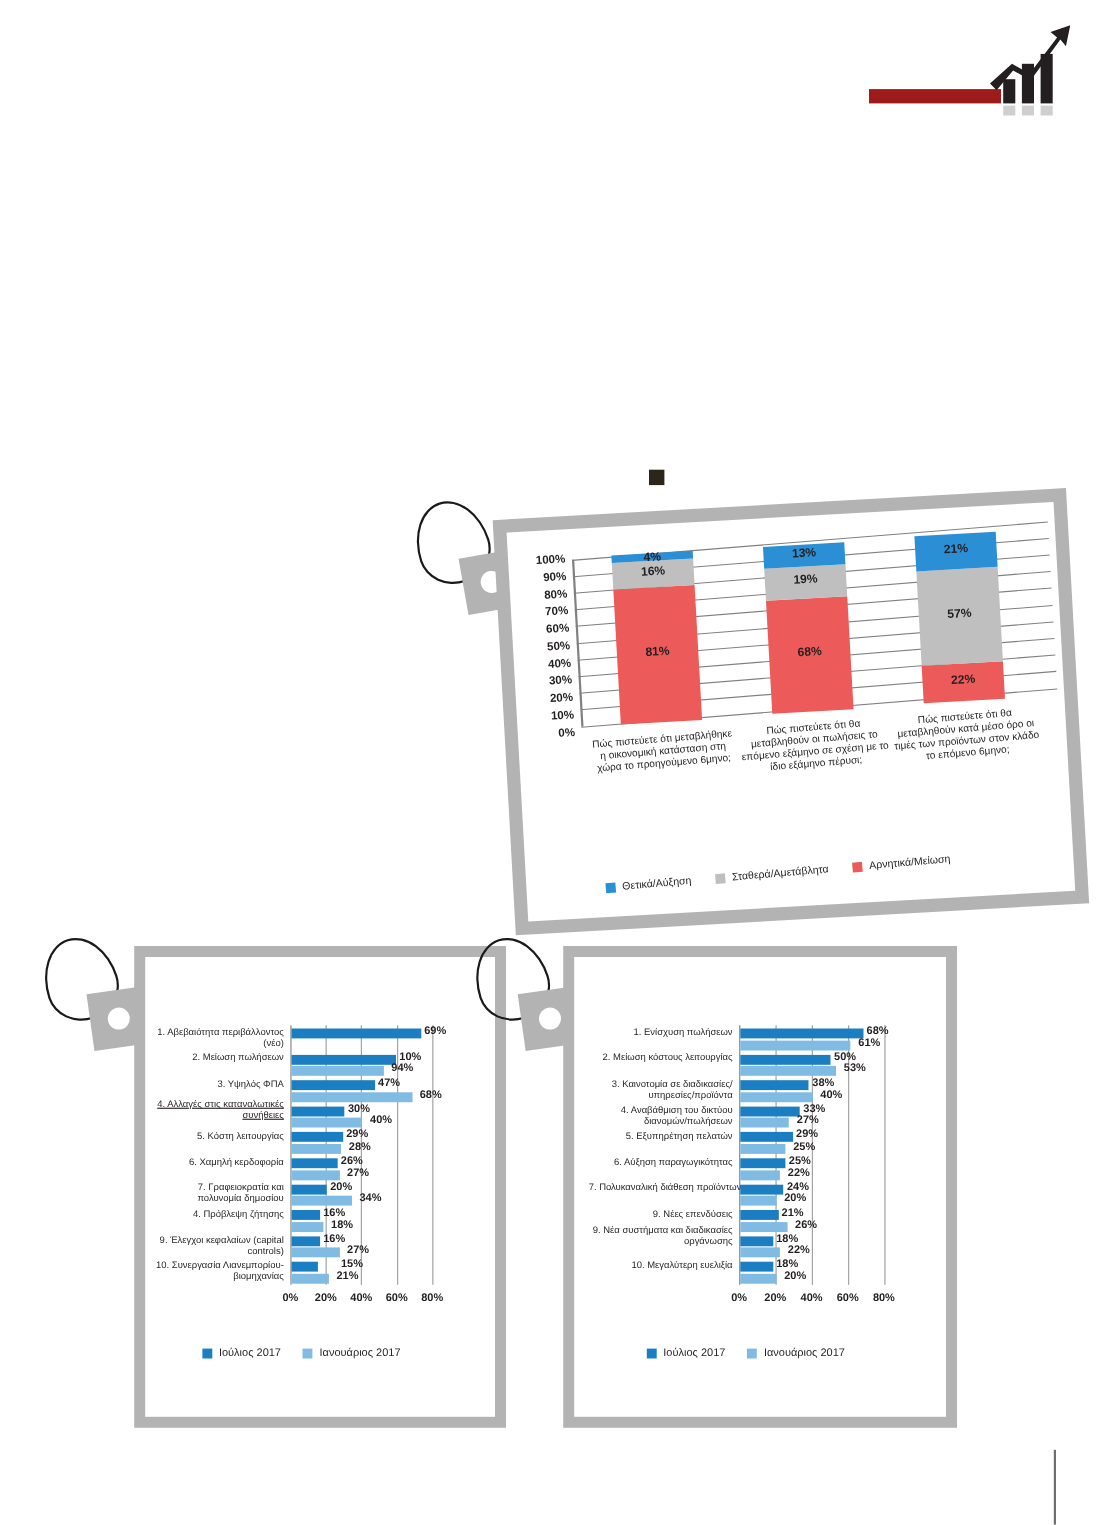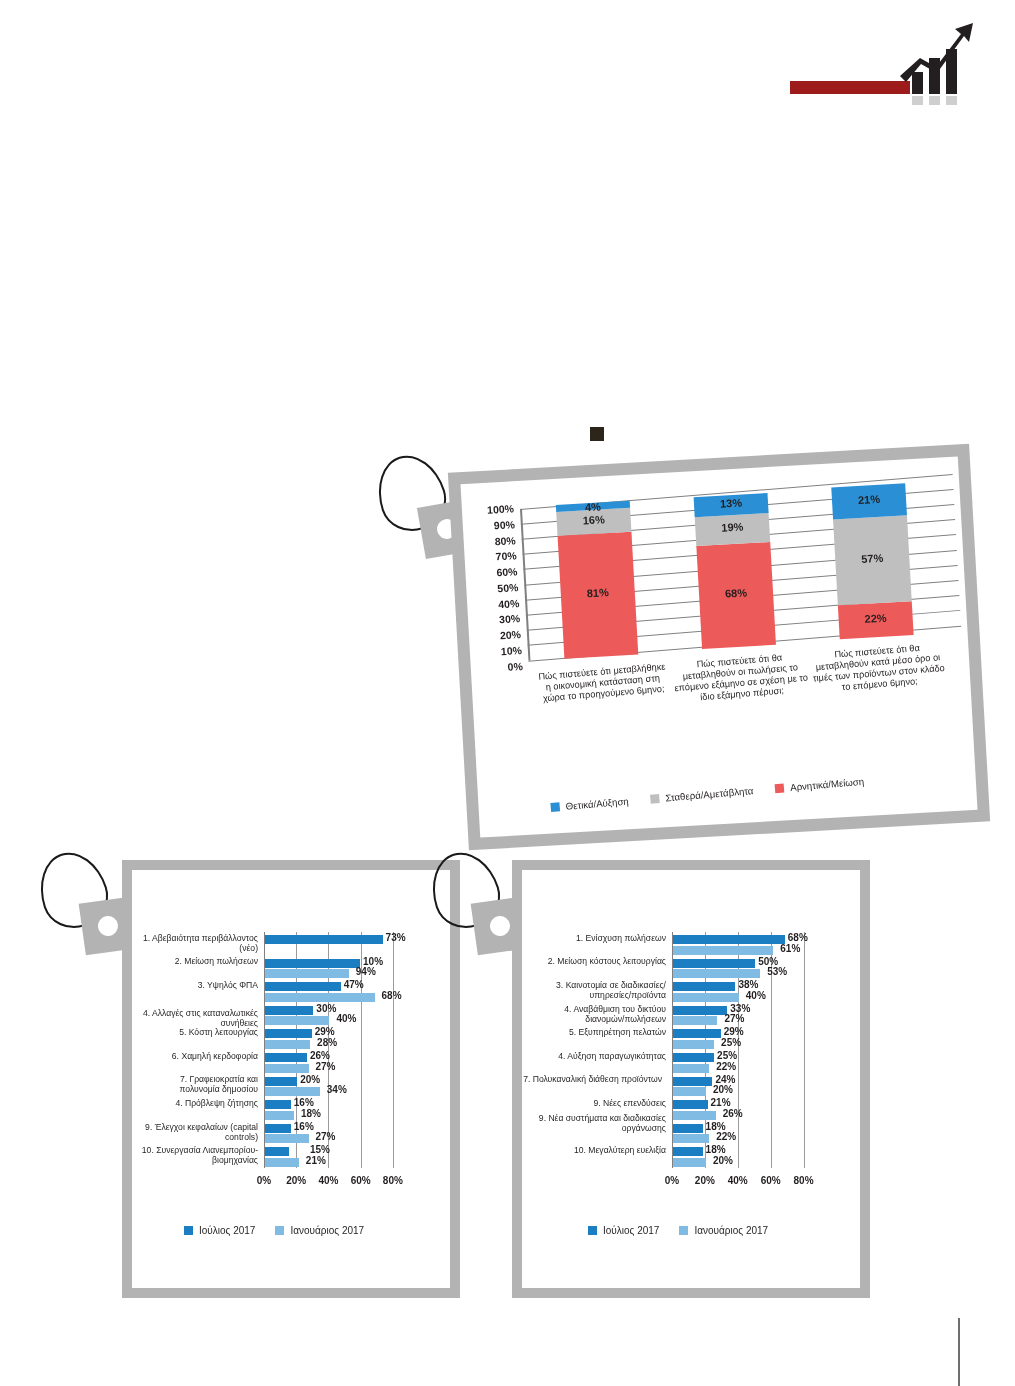--- a/index.html
+++ b/index.html
@@ -153,32 +153,32 @@
         <div class="vline" style="left: 164.222px; top: 62px; width: 1px; height: 236px; background: rgb(155, 155, 155);"></div>
         <div class="hax" style="left: 150.222px; top: 305px; width: 28px; text-align: center;">20%</div>
         <div class="vline" style="left: 196.444px; top: 62px; width: 1px; height: 236px; background: rgb(155, 155, 155);"></div>
         <div class="hax" style="left: 182.444px; top: 305px; width: 28px; text-align: center;">40%</div>
         <div class="vline" style="left: 228.667px; top: 62px; width: 1px; height: 236px; background: rgb(155, 155, 155);"></div>
         <div class="hax" style="left: 214.667px; top: 305px; width: 28px; text-align: center;">60%</div>
         <div class="vline" style="left: 260.889px; top: 62px; width: 1px; height: 236px; background: rgb(155, 155, 155);"></div>
         <div class="hax" style="left: 246.889px; top: 305px; width: 28px; text-align: center;">80%</div>
         <div class="hcat" style="left: 6px; top: 62.8px; width: 120px;">1. Αβεβαιότητα περιβάλλοντος (νέο)</div>
         <div class="hbar" style="left: 133px; top: 65px; width: 117.611px; background: rgb(27, 126, 194);"></div>
-        <div class="hval" style="left: 253.611px; top: 62px;">73%</div>
+        <div class="hval" style="left: 253.611px; top: 62px;">69%</div>
         <div class="hcat" style="left: 6px; top: 86.4px; width: 120px;">2. Μείωση πωλήσεων</div>
         <div class="hbar" style="left: 133px; top: 88.6px; width: 95.0556px; background: rgb(27, 126, 194);"></div>
         <div class="hval" style="left: 231.056px; top: 85.6px;">10%</div>
         <div class="hbar" style="left: 133px; top: 99.1px; width: 83.7778px; background: rgb(127, 187, 227);"></div>
         <div class="hval" style="left: 223.778px; top: 96.1px;">94%</div>
         <div class="hcat" style="left: 6px; top: 110px; width: 120px;">3. Υψηλός ΦΠΑ</div>
         <div class="hbar" style="left: 133px; top: 112.2px; width: 75.7222px; background: rgb(27, 126, 194);"></div>
         <div class="hval" style="left: 211.722px; top: 109.2px;">47%</div>
         <div class="hbar" style="left: 133px; top: 122.7px; width: 109.556px; background: rgb(127, 187, 227);"></div>
         <div class="hval" style="left: 249.556px; top: 119.7px;">68%</div>
-        <div class="hcat" style="left: 6px; top: 138px; width: 120px;">4. Αλλαγές στις καταναλωτικές συνήθειες</div>
+        <div class="hcat" style="left: 6px; top: 128px; width: 120px; text-decoration: underline;">4. Αλλαγές στις καταναλωτικές συνήθειες</div>
         <div class="hbar" style="left: 133px; top: 135.8px; width: 48.3333px; background: rgb(27, 126, 194);"></div>
         <div class="hval" style="left: 184.333px; top: 132.8px;">30%</div>
         <div class="hbar" style="left: 133px; top: 146.3px; width: 64.4444px; background: rgb(127, 187, 227);"></div>
         <div class="hval" style="left: 204.444px; top: 143.3px;">40%</div>
         <div class="hcat" style="left: 6px; top: 157.2px; width: 120px;">5. Κόστη λειτουργίας</div>
         <div class="hbar" style="left: 133px; top: 159.4px; width: 46.7222px; background: rgb(27, 126, 194);"></div>
         <div class="hval" style="left: 182.722px; top: 156.4px;">29%</div>
         <div class="hbar" style="left: 133px; top: 169.9px; width: 45.1111px; background: rgb(127, 187, 227);"></div>
         <div class="hval" style="left: 185.111px; top: 166.9px;">28%</div>
         <div class="hcat" style="left: 6px; top: 180.8px; width: 120px;">6. Χαμηλή κερδοφορία</div>
@@ -256,26 +256,26 @@
         <div class="hcat" style="left: 4px; top: 133.6px; width: 140px;">4. Αναβάθμιση του δικτύου διανομών/πωλήσεων</div>
         <div class="hbar" style="left: 151px; top: 135.8px; width: 54.2667px; background: rgb(27, 126, 194);"></div>
         <div class="hval" style="left: 208.267px; top: 132.8px;">33%</div>
         <div class="hbar" style="left: 151px; top: 146.3px; width: 44.4px; background: rgb(127, 187, 227);"></div>
         <div class="hval" style="left: 202.4px; top: 143.3px;">27%</div>
         <div class="hcat" style="left: 4px; top: 157.2px; width: 140px;">5. Εξυπηρέτηση πελατών</div>
         <div class="hbar" style="left: 151px; top: 159.4px; width: 47.6889px; background: rgb(27, 126, 194);"></div>
         <div class="hval" style="left: 201.689px; top: 156.4px;">29%</div>
         <div class="hbar" style="left: 151px; top: 169.9px; width: 41.1111px; background: rgb(127, 187, 227);"></div>
         <div class="hval" style="left: 199.111px; top: 166.9px;">25%</div>
-        <div class="hcat" style="left: 4px; top: 180.8px; width: 140px;">4. Αύξηση παραγωγικότητας</div>
+        <div class="hcat" style="left: 4px; top: 180.8px; width: 140px;">6. Αύξηση παραγωγικότητας</div>
         <div class="hbar" style="left: 151px; top: 183px; width: 41.1111px; background: rgb(27, 126, 194);"></div>
         <div class="hval" style="left: 195.111px; top: 180px;">25%</div>
         <div class="hbar" style="left: 151px; top: 193.5px; width: 36.1778px; background: rgb(127, 187, 227);"></div>
         <div class="hval" style="left: 194.178px; top: 190.5px;">22%</div>
-        <div class="hcat" style="left: 0; top: 204.4px; width: 140px;">7. Πολυκαναλική διάθεση προϊόντων</div>
+        <div class="hcat" style="left: 12px; top: 204.4px; width: 140px;">7. Πολυκαναλική διάθεση προϊόντων</div>
         <div class="hbar" style="left: 151px; top: 206.6px; width: 39.4667px; background: rgb(27, 126, 194);"></div>
         <div class="hval" style="left: 193.467px; top: 203.6px;">24%</div>
         <div class="hbar" style="left: 151px; top: 217.1px; width: 32.8889px; background: rgb(127, 187, 227);"></div>
         <div class="hval" style="left: 190.889px; top: 214.1px;">20%</div>
         <div class="hcat" style="left: 4px; top: 228px; width: 140px;">9. Νέες επενδύσεις</div>
         <div class="hbar" style="left: 151px; top: 230.2px; width: 34.5333px; background: rgb(27, 126, 194);"></div>
         <div class="hval" style="left: 188.533px; top: 227.2px;">21%</div>
         <div class="hbar" style="left: 151px; top: 240.7px; width: 42.7556px; background: rgb(127, 187, 227);"></div>
         <div class="hval" style="left: 200.756px; top: 237.7px;">26%</div>
         <div class="hcat" style="left: 4px; top: 243px; width: 140px;">9. Νέα συστήματα και διαδικασίες οργάνωσης</div>

